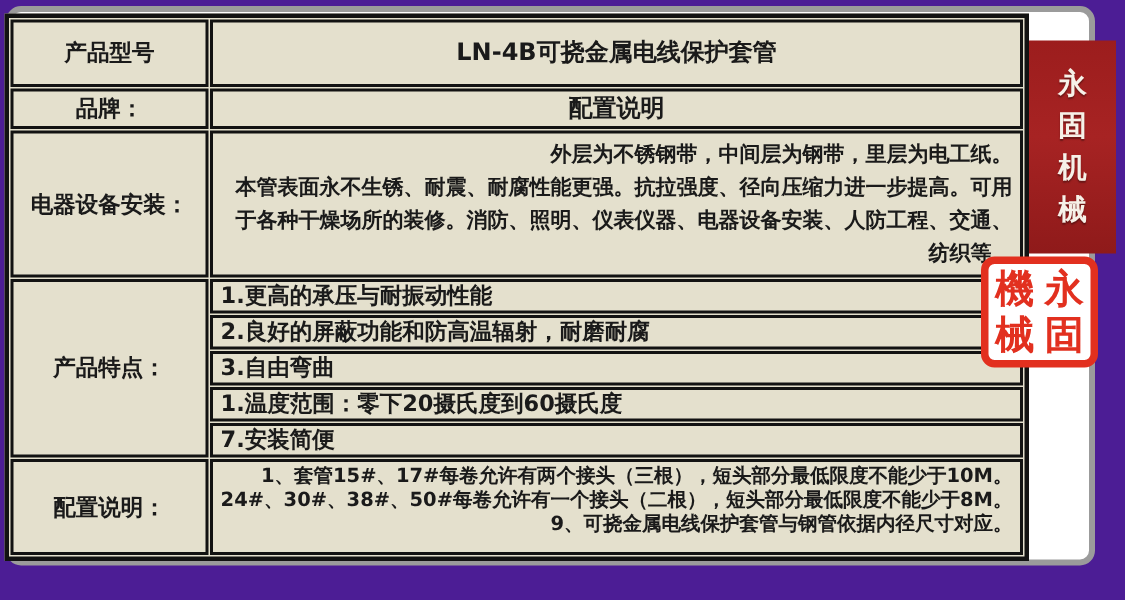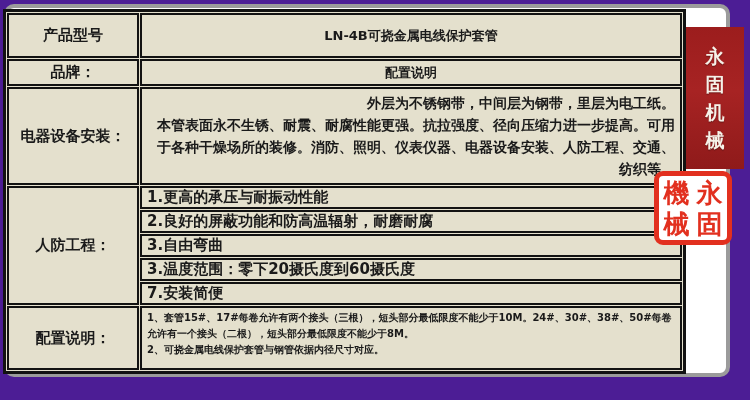--- a/index.html
+++ b/index.html
@@ -18,29 +18,29 @@
     border-collapse:separate;border-spacing:1px;
     background:#e4e0cd;border:3px solid #121212;
     table-layout:fixed;
   }
   .spec-table td{
     background:#e4e0cd;border:2px solid #121212;
     color:#1a1a1a;font-weight:bold;vertical-align:middle;
     overflow:hidden;
   }
   td.label{width:124px;text-align:center;font-size:15px;padding:0 2px;}
-  td.value-center{text-align:center;font-size:13px;padding:0 4px;}
+  td.value-center{text-align:center;font-size:16px;padding:0 4px;}
   td.value-left{text-align:right;font-size:14px;line-height:22px;padding:1px 5px;}
   tr.r1 td{height:41px;}
   tr.r2 td{height:23px;}
   tr.r3 td{height:92px;}
   tr.feat td{height:19px;}
   tr.r5 td{height:56px;}
   td.feat-cell{font-size:15px;text-align:left;padding:0 5px;margin-top:48px;}
-  td.config-cell{font-size:10px;line-height:16px;text-align:left;padding:2px 5px;vertical-align:top;}
+  td.config-cell{font-size:13px;line-height:16px;text-align:right;padding:2px 5px;vertical-align:top;}
   .para{margin:0;}
   
   .banner{
     position:absolute;left:686px;top:27px;width:58px;height:142px;
     background:linear-gradient(180deg,#9c1d1d 0%,#a72323 45%,#8f1a1a 100%);
     display:flex;flex-direction:column;align-items:center;justify-content:center;
     gap:9px;z-index:3;
   }
   .banner-char{
     color:#f6f1e8;font-size:19px;font-weight:bold;line-height:1;
@@ -76,40 +76,40 @@
       <td class="value-center">配置说明</td>
     </tr>
     <tr class="r3">
       <td class="label">电器设备安装：</td>
       <td class="value-left">
         <p class="para">外层为不锈钢带，中间层为钢带，里层为电工纸。</p>
         <p class="para">本管表面永不生锈、耐震、耐腐性能更强。抗拉强度、径向压缩力进一步提高。可用于各种干燥场所的装修。消防、照明、仪表仪器、电器设备安装、人防工程、交通、纺织等。</p>
       </td>
     </tr>
     <tr class="feat">
-      <td class="label" rowspan="5">人防工程：</td>
+      <td class="label" rowspan="5">产品特点：</td>
       <td class="feat-cell">1.更高的承压与耐振动性能</td>
     </tr>
     <tr class="feat">
       <td class="feat-cell">2.良好的屏蔽功能和防高温辐射，耐磨耐腐</td>
     </tr>
     <tr class="feat">
       <td class="feat-cell">3.自由弯曲</td>
     </tr>
     <tr class="feat">
-      <td class="feat-cell">3.温度范围：零下20摄氏度到60摄氏度</td>
+      <td class="feat-cell">1.温度范围：零下20摄氏度到60摄氏度</td>
     </tr>
     <tr class="feat">
       <td class="feat-cell">7.安装简便</td>
     </tr>
     <tr class="r5">
       <td class="label">配置说明：</td>
       <td class="config-cell">
         <p class="para">1、套管15#、17#每卷允许有两个接头（三根），短头部分最低限度不能少于10M。24#、30#、38#、50#每卷允许有一个接头（二根），短头部分最低限度不能少于8M。</p>
-        <p class="para">2、可挠金属电线保护套管与钢管依据内径尺寸对应。</p>
+        <p class="para">9、可挠金属电线保护套管与钢管依据内径尺寸对应。</p>
       </td>
     </tr>
   </tbody>
     </table>
 
   <div class="banner">
     <span class="banner-char">永</span>
     <span class="banner-char">固</span>
     <span class="banner-char">机</span>
     <span class="banner-char">械</span>

